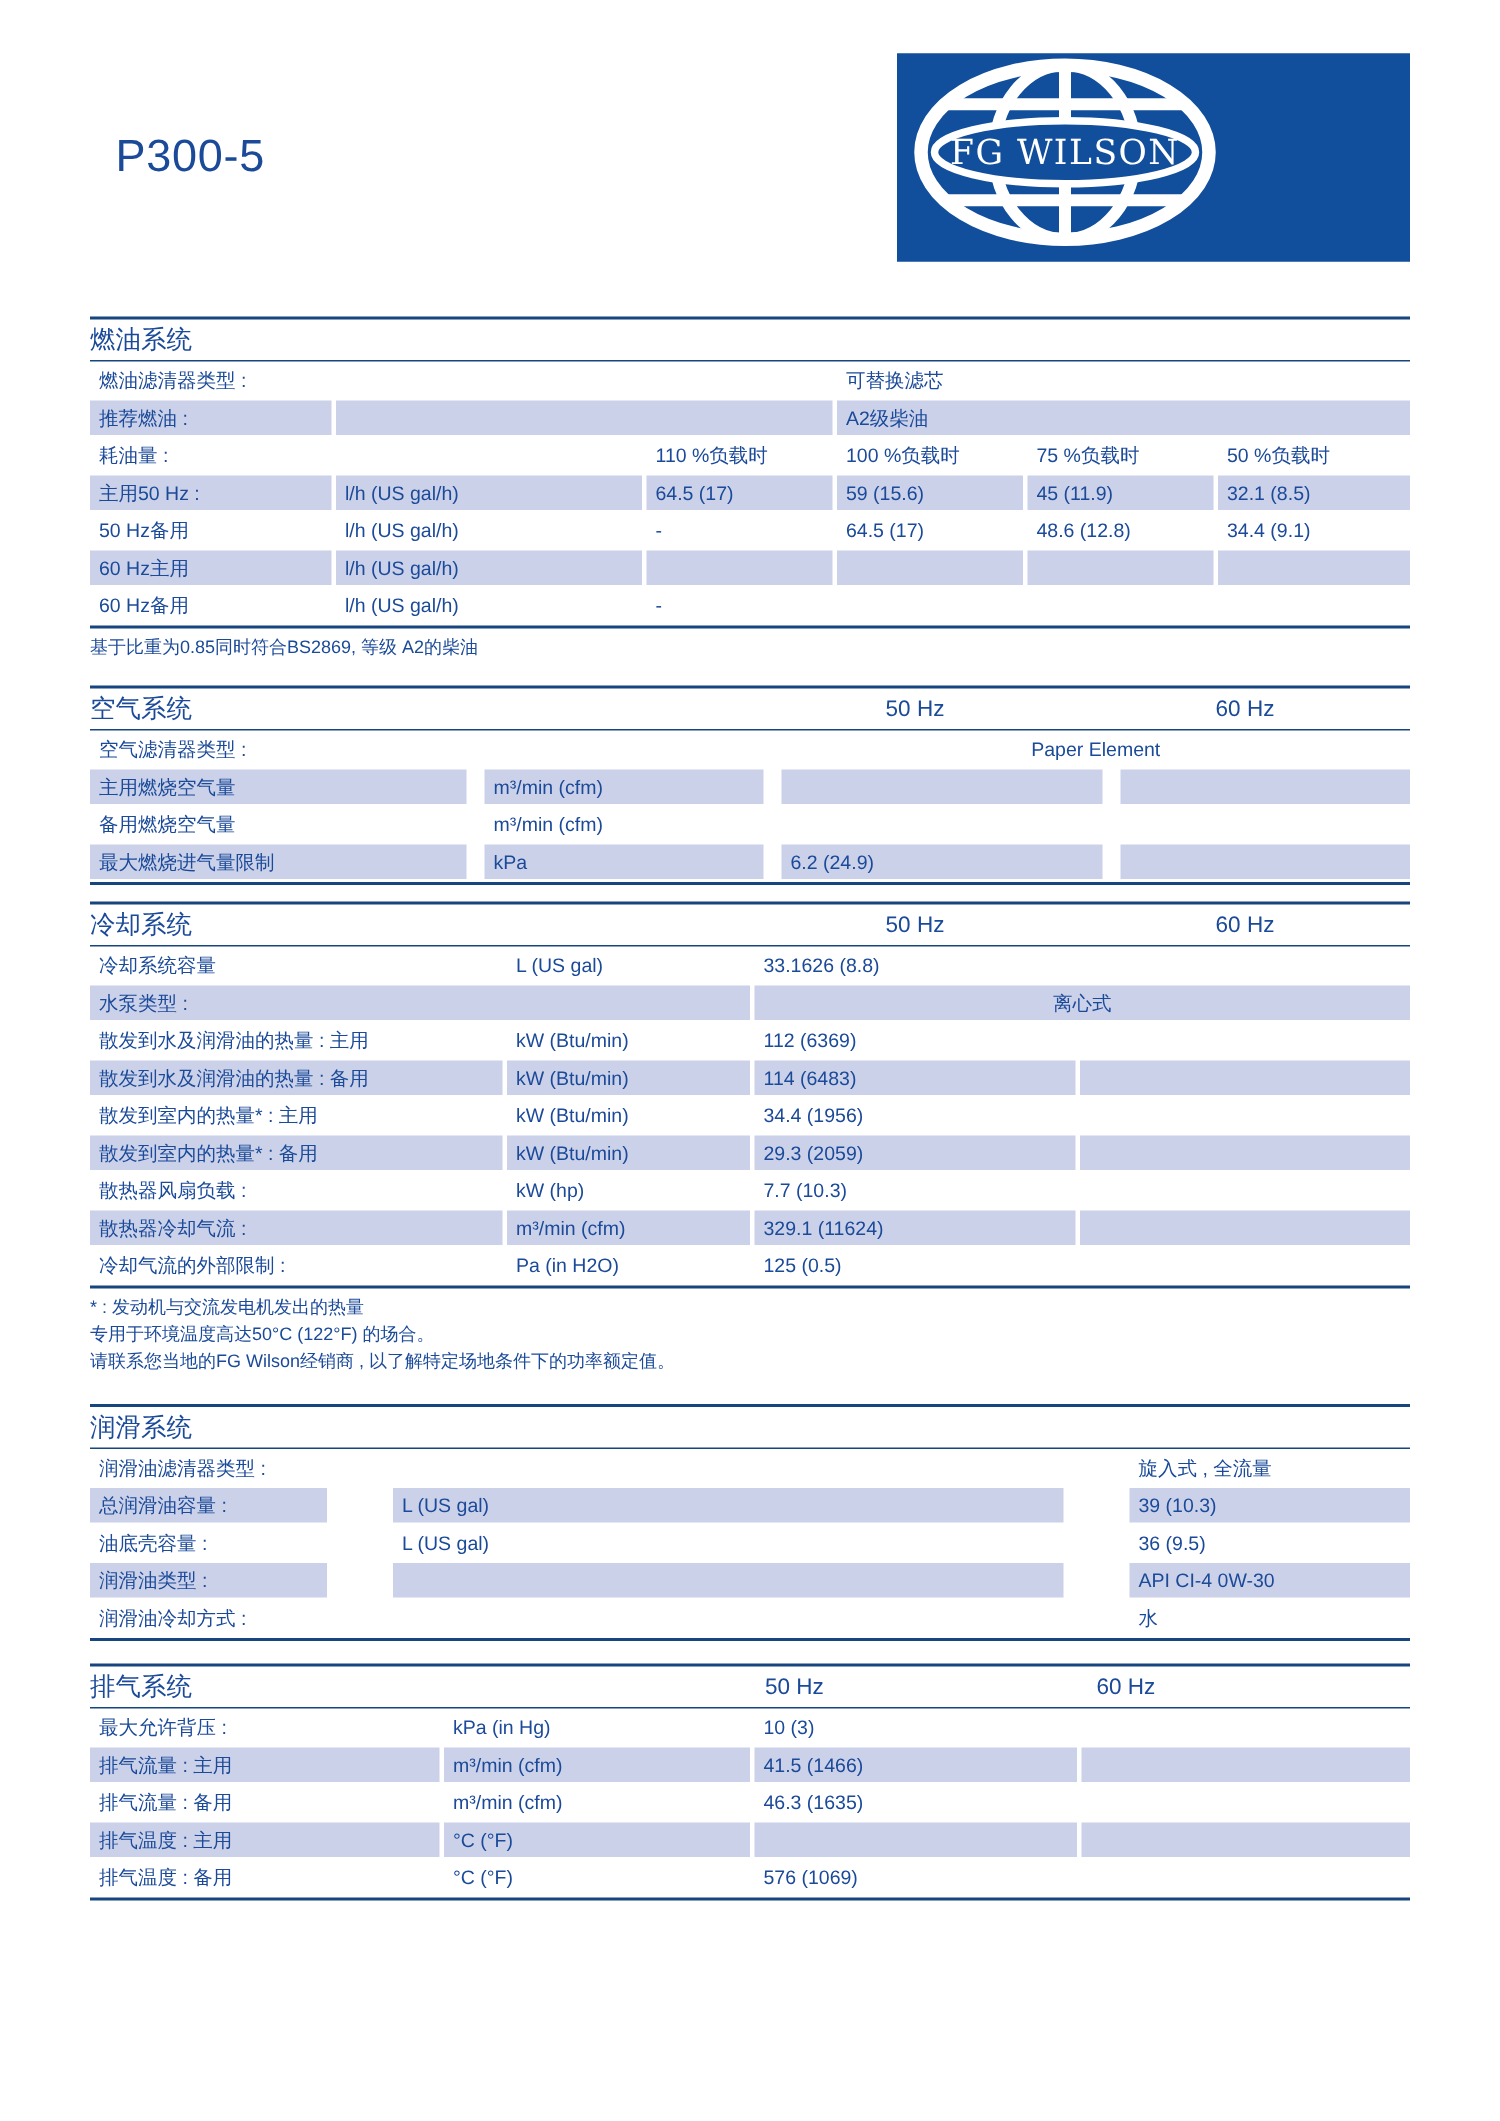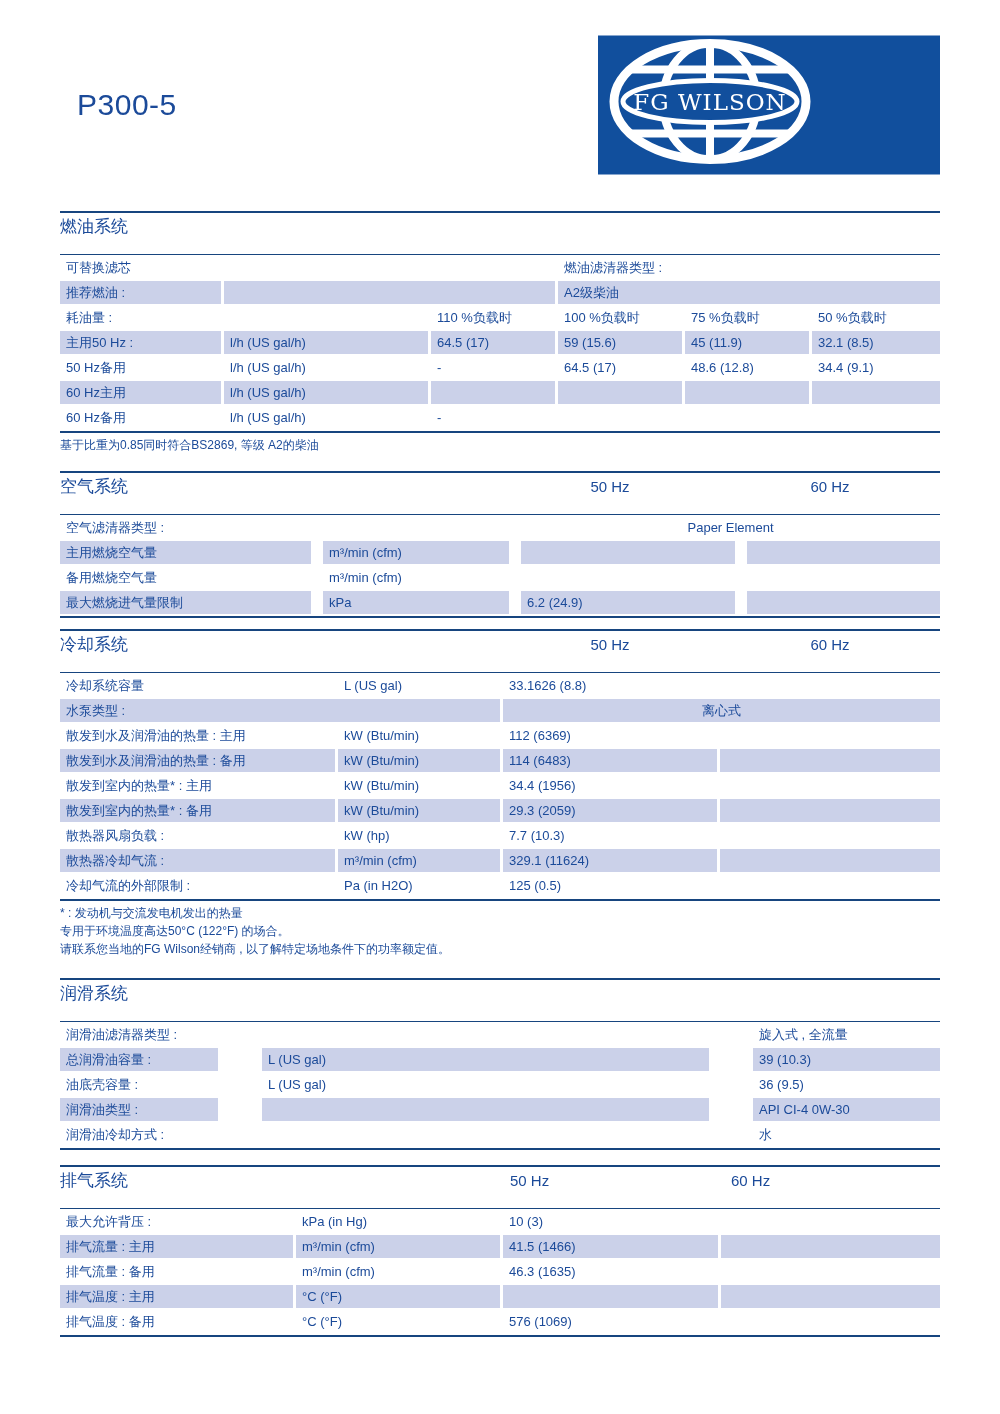--- a/index.html
+++ b/index.html
@@ -24,21 +24,21 @@
   .logo svg{display:block;width:100%;height:100%;}
   .content{position:absolute;left:60px;top:211px;width:880px;}
 
   section{display:block;}
   #sec-air{margin-top:17px;}
   #sec-cooling{margin-top:11px;}
   #sec-lubrication{margin-top:20px;}
   #sec-exhaust{margin-top:15px;}
 
   .section-header{
-    position:relative;height:44px;
+    position:relative;height:30px;
     border-top:2px solid var(--line-blue);
     border-bottom:1px solid var(--line-blue);
   }
   .section-title{font-size:17px;line-height:27px;color:var(--text-blue);}
   .hz{position:absolute;top:0;font-size:15px;line-height:27px;}
   #sec-air .hz-0,#sec-cooling .hz-0{left:443px;width:214px;text-align:center;}
   #sec-air .hz-1,#sec-cooling .hz-1{left:660px;width:220px;text-align:center;}
   #sec-exhaust .hz-0{left:450px;}
   #sec-exhaust .hz-1{left:671px;}
 
@@ -83,22 +83,22 @@
       </svg>
     </div>
   </div>
   <div class="content" id="sections">
       <section id="sec-fuel">
         <div class="section-header">
           <div class="section-title">燃油系统</div>
         </div>
         <div class="rows">
           <div class="trow">
+            <div class="cell" style="grid-column: span 3;">燃油滤清器类型 :</div>
             <div class="cell" style="grid-column: span 3;">可替换滤芯</div>
-            <div class="cell" style="grid-column: span 3;">燃油滤清器类型 :</div>
           </div>
           <div class="trow shaded">
             <div class="cell">推荐燃油 :</div>
             <div class="cell" style="grid-column: span 2;"></div>
             <div class="cell" style="grid-column: span 3;">A2级柴油</div>
           </div>
           <div class="trow">
             <div class="cell">耗油量 :</div>
             <div class="cell"></div>
             <div class="cell">110 %负载时</div>

